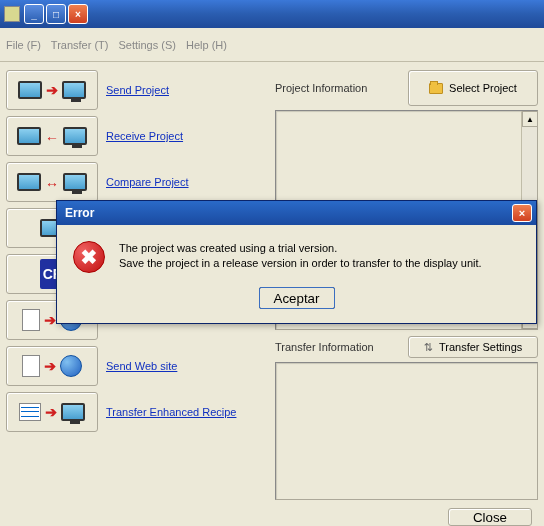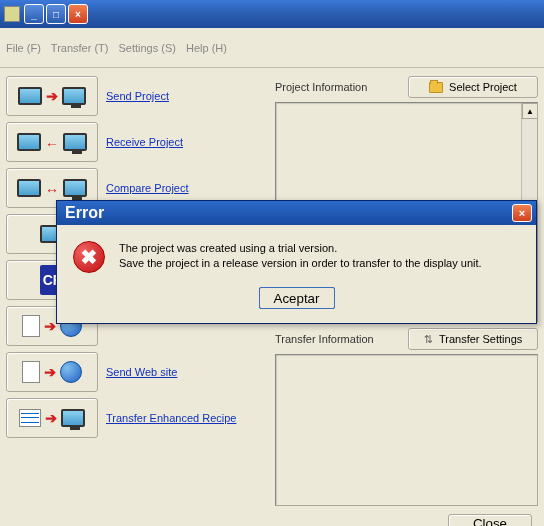--- a/index.html
+++ b/index.html
@@ -8,60 +8,60 @@
 
 .titlebar { height: 28px; background: linear-gradient(to bottom, #3b78d8 0%, #2a5db0 50%, #1f4a99 100%); display: flex; align-items: center; padding: 0 4px; color: #fff; font-weight: bold; font-size: 12px; }
 .titlebar .icon { width: 16px; height: 16px; margin-right: 4px; background: #d8d890; border: 1px solid #888; }
 .titlebar .title { flex: 1; }
 .titlebar .winbtns { display: flex; gap: 2px; }
 .winbtn { width: 20px; height: 20px; border: 1px solid #fff; border-radius: 3px; display: flex; align-items: center; justify-content: center; font-size: 10px; font-weight: bold; cursor: pointer; }
 .winbtn.min, .winbtn.max { background: linear-gradient(#5a8de0, #2a5db0); color: #fff; }
 .winbtn.close { background: linear-gradient(#f08050, #d04020); color: #fff; }
 
 
-.menubar { height: 40px; background: #ece9d8; border-bottom: 1px solid #c0bca8; display: flex; align-items: center; padding: 0 6px; gap: 10px; color: #888; }
+.menubar { height: 34px; background: #ece9d8; border-bottom: 1px solid #c0bca8; display: flex; align-items: center; padding: 0 6px; gap: 10px; color: #888; }
 .menuitem { cursor: pointer; }
 
 
 .main { display: flex; background: #ece9d8; height: calc(100% - 28px - 22px); }
 .left { width: 275px; padding: 8px 6px; display: flex; flex-direction: column; gap: 6px; }
 .right { flex: 1; padding: 8px 6px 4px 0; display: flex; flex-direction: column; }
 
 
 .actionrow { display: flex; align-items: center; gap: 8px; }
 .actionbtn { width: 92px; height: 40px; background: #ece9d8; border: 1px solid #aca899; border-radius: 3px; display: flex; align-items: center; justify-content: center; gap: 4px; cursor: pointer; box-shadow: inset 1px 1px 0 #fff; }
 .actionbtn .dev { width: 24px; height: 18px; border: 2px solid #333; border-radius: 2px; background: linear-gradient(#8cd0f0, #4aa0d0); position: relative; }
 .actionbtn .dev.pc::after { content: ""; position: absolute; bottom: -5px; left: 7px; width: 10px; height: 3px; background: #333; }
 .actionbtn .arrow { font-size: 14px; font-weight: bold; }
 .arrow.red { color: #d02020; }
 .actionlabel { color: #1030c0; text-decoration: underline; cursor: pointer; }
 
 
 .rhdr { display: flex; align-items: center; margin-bottom: 4px; gap: 8px; }
 .rhdr-label { flex: 1; color: #333; }
-.selprojbtn { width: 130px; height: 22px; background: #ece9d8; border: 1px solid #aca899; border-radius: 3px; display: flex; align-items: center; justify-content: center; gap: 6px; cursor: pointer; box-shadow: inset 1px 1px 0 #fff; }
+.selprojbtn { width: 130px; height: 36px; background: #ece9d8; border: 1px solid #aca899; border-radius: 3px; display: flex; align-items: center; justify-content: center; gap: 6px; cursor: pointer; box-shadow: inset 1px 1px 0 #fff; }
 .foldericon { width: 14px; height: 11px; background: #f0c040; border: 1px solid #c09020; border-radius: 1px; position: relative; }
 .foldericon::before { content: ""; position: absolute; top: -3px; left: 0; width: 6px; height: 3px; background: #f0c040; border: 1px solid #c09020; border-bottom: none; }
 .panelbox { flex: 1; background: #ece9d8; border: 1px solid #aca899; border-top-color: #888; border-left-color: #888; box-shadow: inset 1px 1px 1px rgba(0,0,0,.15); position: relative; min-height: 100px; }
 .scrolltrack { position: absolute; right: 0; top: 0; width: 16px; height: 100%; background: #e8e5d8; border-left: 1px solid #c0bca8; }
 .scrollbtn { width: 16px; height: 16px; background: #ece9d8; border: 1px solid #aca899; display: flex; align-items: center; justify-content: center; font-size: 8px; position: absolute; }
 .scrollbtn.up { top: 0; }
 .scrollbtn.dn { bottom: 0; }
 .rhdr2 { display: flex; align-items: center; margin: 6px 0 4px; gap: 8px; }
 .tsbtn { width: 130px; height: 22px; background: #ece9d8; border: 1px solid #aca899; border-radius: 3px; display: flex; align-items: center; justify-content: center; gap: 6px; cursor: pointer; box-shadow: inset 1px 1px 0 #fff; }
 .cableicon { font-size: 11px; color: #666; }
 
 
 .footer { display: flex; justify-content: flex-end; padding: 8px 6px; }
 .closemain { width: 84px; height: 18px; background: #ece9d8; border: 1px solid #aca899; border-radius: 3px; cursor: pointer; box-shadow: inset 1px 1px 0 #fff; }
 
 
 .dialog { position: absolute; left: 56px; top: 200px; width: 481px; background: #ece9d8; border: 1px solid #0a246a; box-shadow: 2px 2px 6px rgba(0,0,0,.3); z-index: 10; }
 .dlg-title { height: 24px; background: linear-gradient(to bottom, #2a6ac8 0%, #1a4aa0 100%); color: #fff; font-weight: bold; display: flex; align-items: center; padding: 0 4px; }
-.dlg-title .t { flex: 1; padding-left: 4px; font-size: 16px; }
+.dlg-title .t { flex: 1; padding-left: 4px; font-size: 12px; }
 .dlg-close { width: 20px; height: 18px; background: linear-gradient(#f08050, #d04020); border: 1px solid #fff; border-radius: 3px; display: flex; align-items: center; justify-content: center; color: #fff; font-weight: bold; cursor: pointer; font-size: 11px; }
 .dlg-body { padding: 16px 16px 14px; display: flex; gap: 14px; align-items: flex-start; }
 .erricon { width: 32px; height: 32px; border-radius: 50%; background: radial-gradient(circle at 30% 30%, #f06060, #c01010); display: flex; align-items: center; justify-content: center; color: #fff; font-size: 20px; font-weight: bold; flex-shrink: 0; border: 1px solid #a00; }
 .errtext { color: #000; line-height: 1.4; }
 .dlg-btns { display: flex; justify-content: center; padding: 0 0 14px; }
 .dlgbtn { width: 76px; height: 22px; background: #ece9d8; border: 1px solid #666; border-radius: 2px; cursor: pointer; box-shadow: 0 0 0 1px #b0c4eo inset; outline: 1px solid #3a6ec0; outline-offset: -1px; }
 
 .cf-badge { width: 24px; height: 30px; background: #2030a0; color: #fff; font-size: 14px; font-weight: bold; display: flex; align-items: center; justify-content: center; border-radius: 2px; }
 .doc-ico { width: 18px; height: 22px; background: #fff; border: 1px solid #888; position: relative; }
 .globe-ico { width: 22px; height: 22px; border-radius: 50%; background: radial-gradient(circle at 30% 30%, #80c0f0, #2060c0); border: 1px solid #1050a0; }

